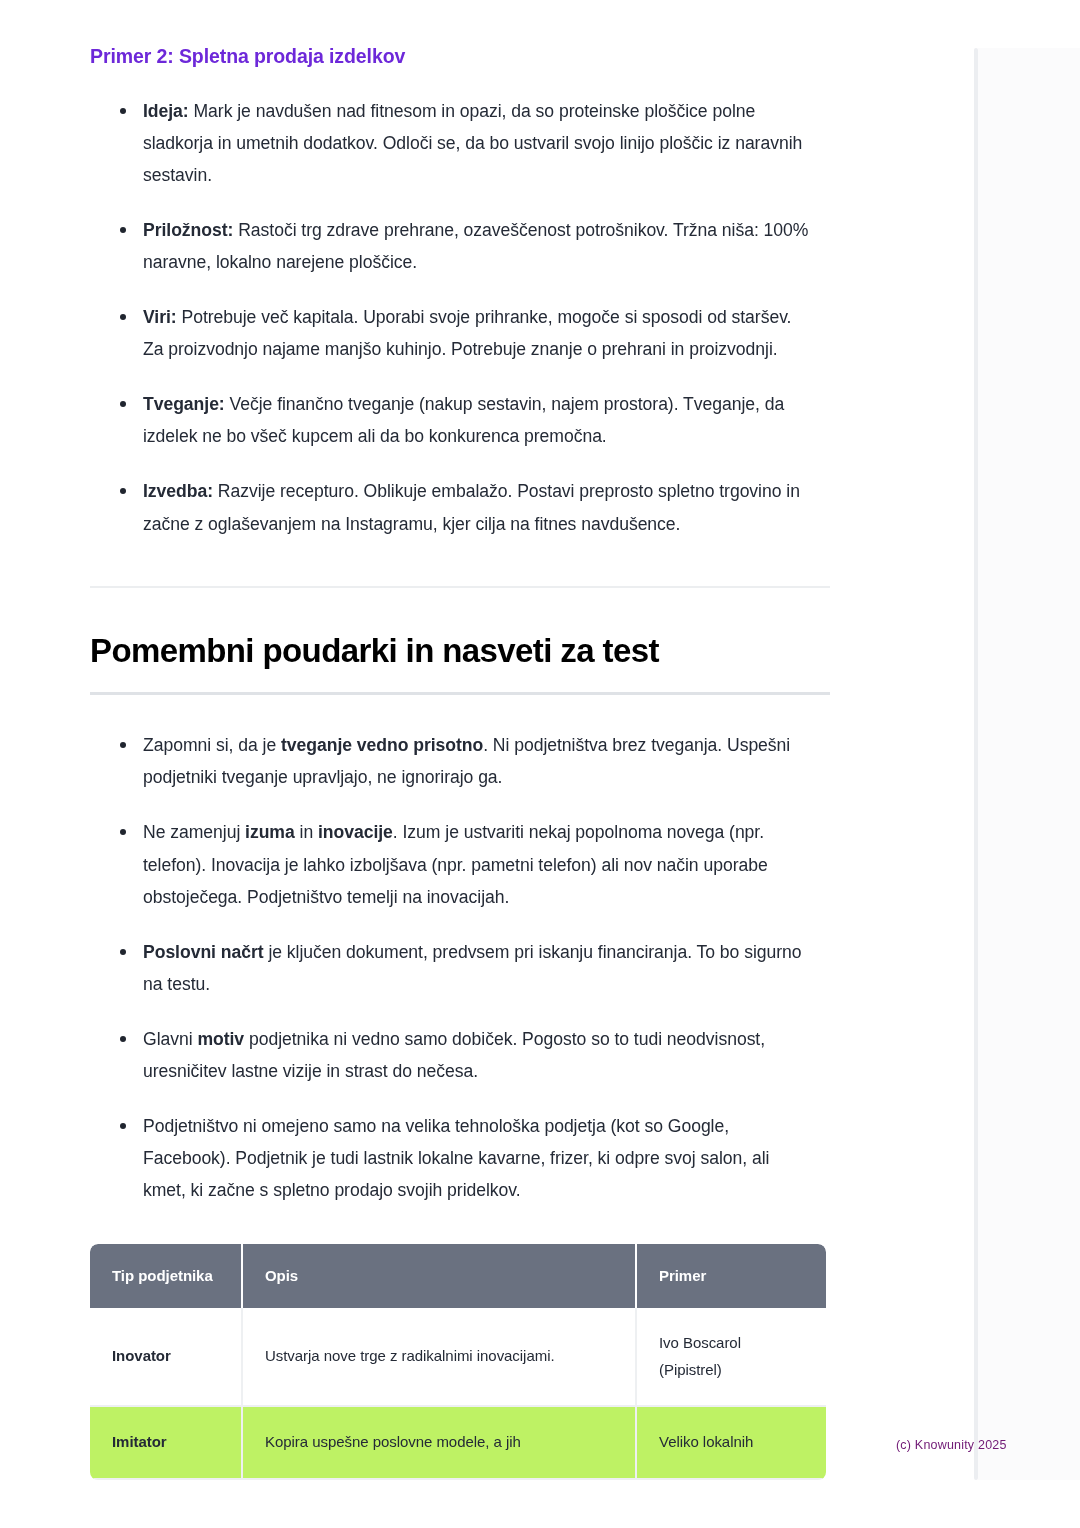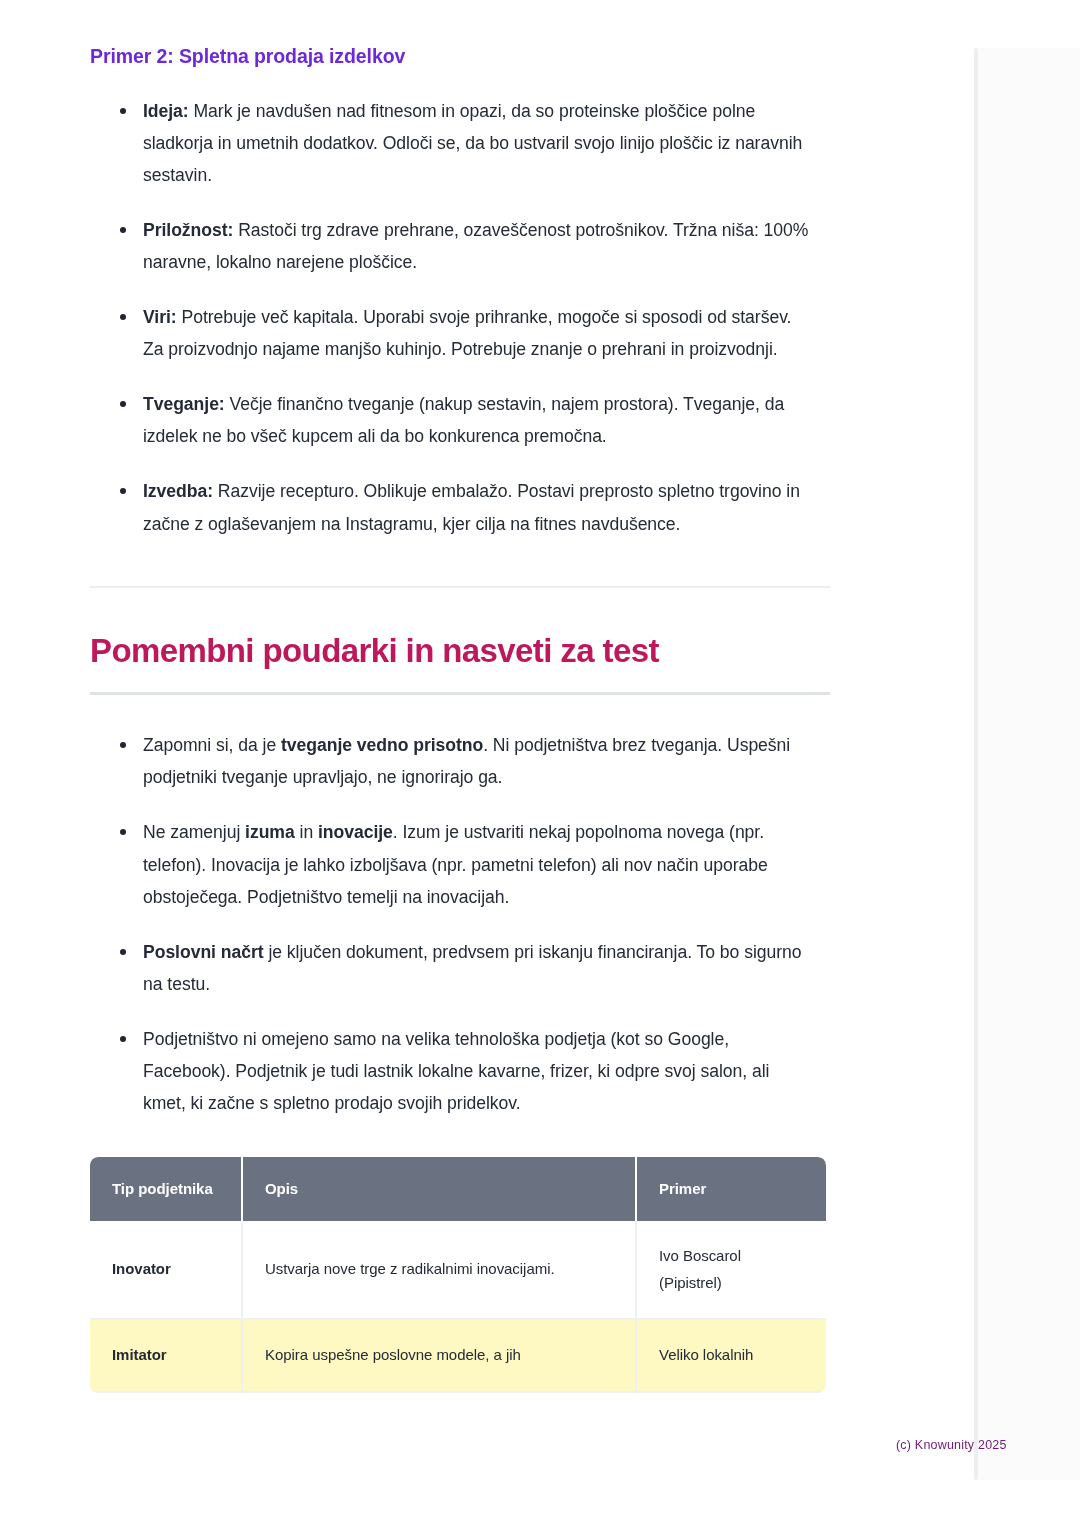--- a/index.html
+++ b/index.html
@@ -58,21 +58,21 @@
     letter-spacing: -0.1px;
     color: #6d28d9;
     line-height: 1.3;
   }
 
   h2.major-heading {
     margin: 0;
     font-size: 33px;
     font-weight: 700;
     letter-spacing: -0.6px;
-    color: #be185d;
+    color: #000000;
     line-height: 1.18;
   }
 
   ul.bullets {
     list-style: none;
     margin: 17px;
     padding: 0;
   }
   ul.bullets > li {
     position: relative;
@@ -141,21 +141,21 @@
   table.info-table td {
     padding: 22px 22px;
     vertical-align: middle;
     line-height: 1.78;
     color: #242a36;
     border-right: 2px solid #eef0f2;
     border-bottom: 2px solid #eef0f2;
     letter-spacing: -0.05px;
   }
   table.info-table td:last-child { border-right: none; }
-  table.info-table tbody tr.row-even td { background: #fef9c3; }
+  table.info-table tbody tr.row-even td { background: #bef264; }
   table.info-table tbody tr.row-odd  td { background: #ffffff; }
   td.cell-type { font-weight: 700; }
 
   .col-type { width: 152px; }
   .col-desc { width: 394px; }
   .col-ex   { width: 190px; }
 
   
   .watermark {
     position: absolute;
@@ -205,20 +205,23 @@
 
     <ul class="bullets">
       <li>
         <span>Zapomni si, da je </span><span class="em">tveganje vedno prisotno</span><span></span><span class="em"></span><span>. Ni podjetništva brez tveganja. Uspešni podjetniki tveganje upravljajo, ne ignorirajo ga.</span>
       </li>
       <li>
         <span>Ne zamenjuj </span><span class="em">izuma</span><span> in </span><span class="em">inovacije</span><span>. Izum je ustvariti nekaj popolnoma novega (npr. telefon). Inovacija je lahko izboljšava (npr. pametni telefon) ali nov način uporabe obstoječega. Podjetništvo temelji na inovacijah.</span>
       </li>
       <li>
         <span></span><span class="em">Poslovni načrt</span><span></span><span class="em"></span><span> je ključen dokument, predvsem pri iskanju financiranja. To bo sigurno na testu.</span>
+      </li>
+      <li>
+        <span>Glavni </span><span class="em">motiv</span><span></span><span class="em"></span><span> podjetnika ni vedno samo dobiček. Pogosto so to tudi neodvisnost, uresničitev lastne vizije in strast do nečesa.</span>
       </li>
       <li>
         <span>Podjetništvo ni omejeno samo na velika tehnološka podjetja (kot so Google, Facebook). Podjetnik je tudi lastnik lokalne kavarne, frizer, ki odpre svoj salon, ali kmet, ki začne s spletno prodajo svojih pridelkov.</span><span class="em"></span><span></span><span class="em"></span><span></span>
       </li>
     </ul>
 
     <div class="table-wrap">
       <table class="info-table">
         <colgroup>
           <col class="col-type">

